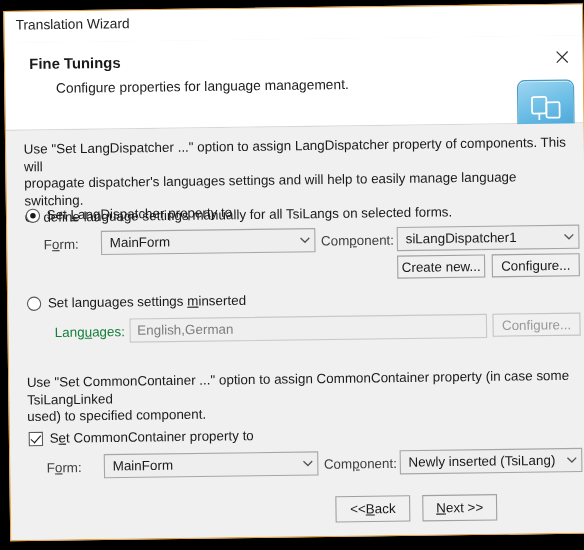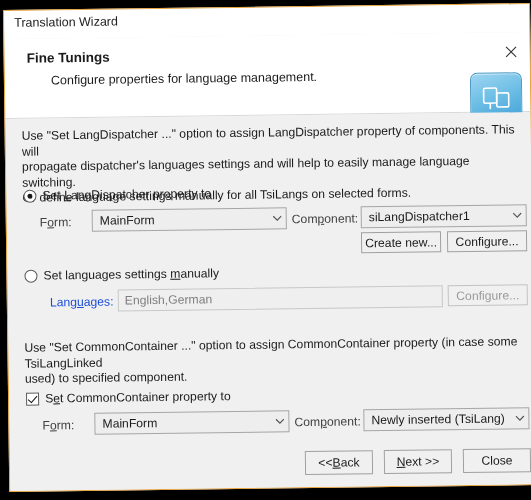--- a/index.html
+++ b/index.html
@@ -168,21 +168,21 @@
   }
   .u { text-decoration: underline; }
 
   
   .flabel {
     position: absolute;
     font-size: 12.2px;
     color: #404040;
     white-space: nowrap;
   }
-  .flabel.disabled { color: #1d4ed8; }
+  .flabel.disabled { color: #15803d; }
 
   
   .combo {
     position: absolute;
     height: 22px;
     background: #eeeeee;
     border: 1px solid #a6a6a6;
     display: flex;
     align-items: center;
     cursor: pointer;
@@ -311,21 +311,21 @@
               <path d="M0.5 0.8 L4.5 4.8 L8.5 0.8" stroke="#555" stroke-width="1.2" fill="none"></path>
             </svg>
         </div>
       </div>
 
       <div class="btn" style="left:354px; top:118px; width:80px;">Create new...</div>
       <div class="btn" style="left:440px; top:118px; width:80px;">Configure...</div>
 
       <div class="optrow" id="opt-manual">
         <span class="radio"></span>
-        <span><span>Set languages settings </span><span class="u">m</span><span>anually</span></span>
+        <span><span>Set languages settings </span><span class="u">m</span><span>inserted</span></span>
       </div>
 
       <div class="flabel disabled" style="left:42px; top:177px;"><span>Lang</span><span class="u">u</span><span>ages:</span></div>
 
       <div class="tinput" style="left:110px; top:172px; width:325px;">
         <div class="val">English,German</div>
       </div>
 
       <div class="btn disabled" style="left:440px; top:172px; width:80px;">Configure...</div>
 
@@ -364,17 +364,16 @@
           <span class="u">B</span>
           <span>ack</span>
         </div>
 
       <div class="fbtn" style="left:374px; top:336px;">
           <span></span>
           <span class="u">N</span>
           <span>ext &gt;&gt;</span>
         </div>
 
-      <div class="fbtn" style="left:453px; top:336px;">Close</div>
 
     </div>
   </div>
 </div>
 
 </body></html>

